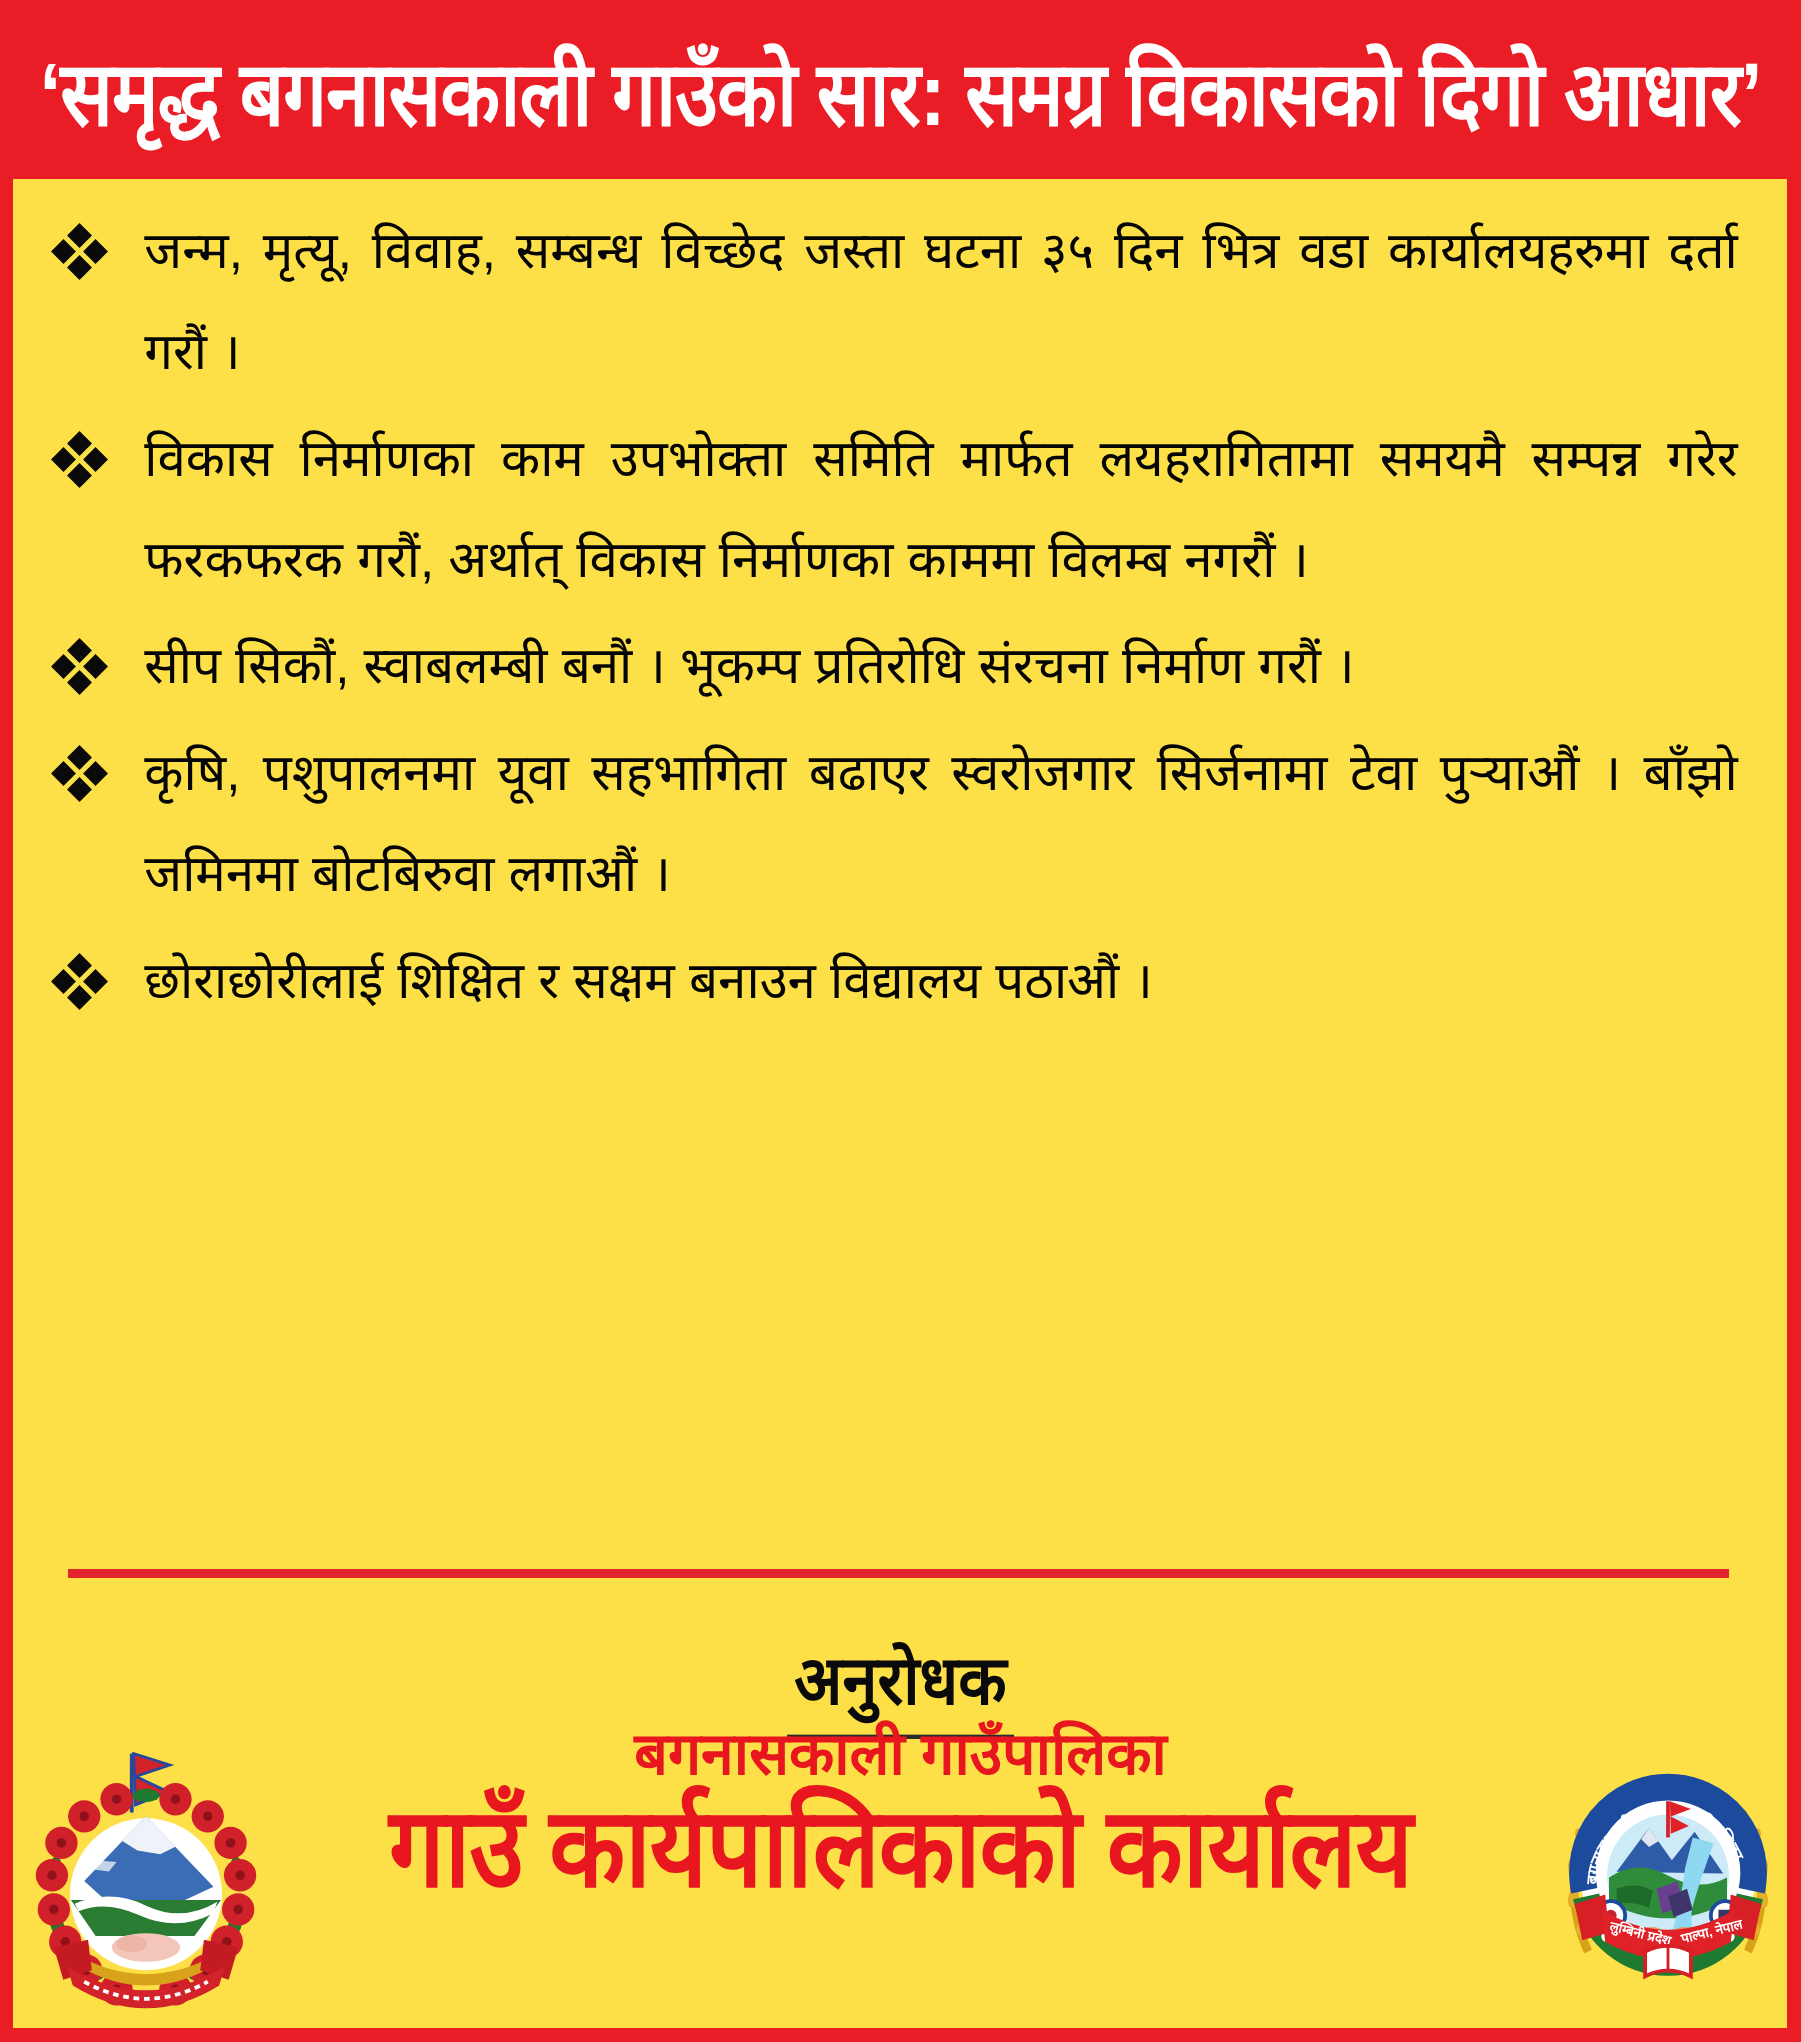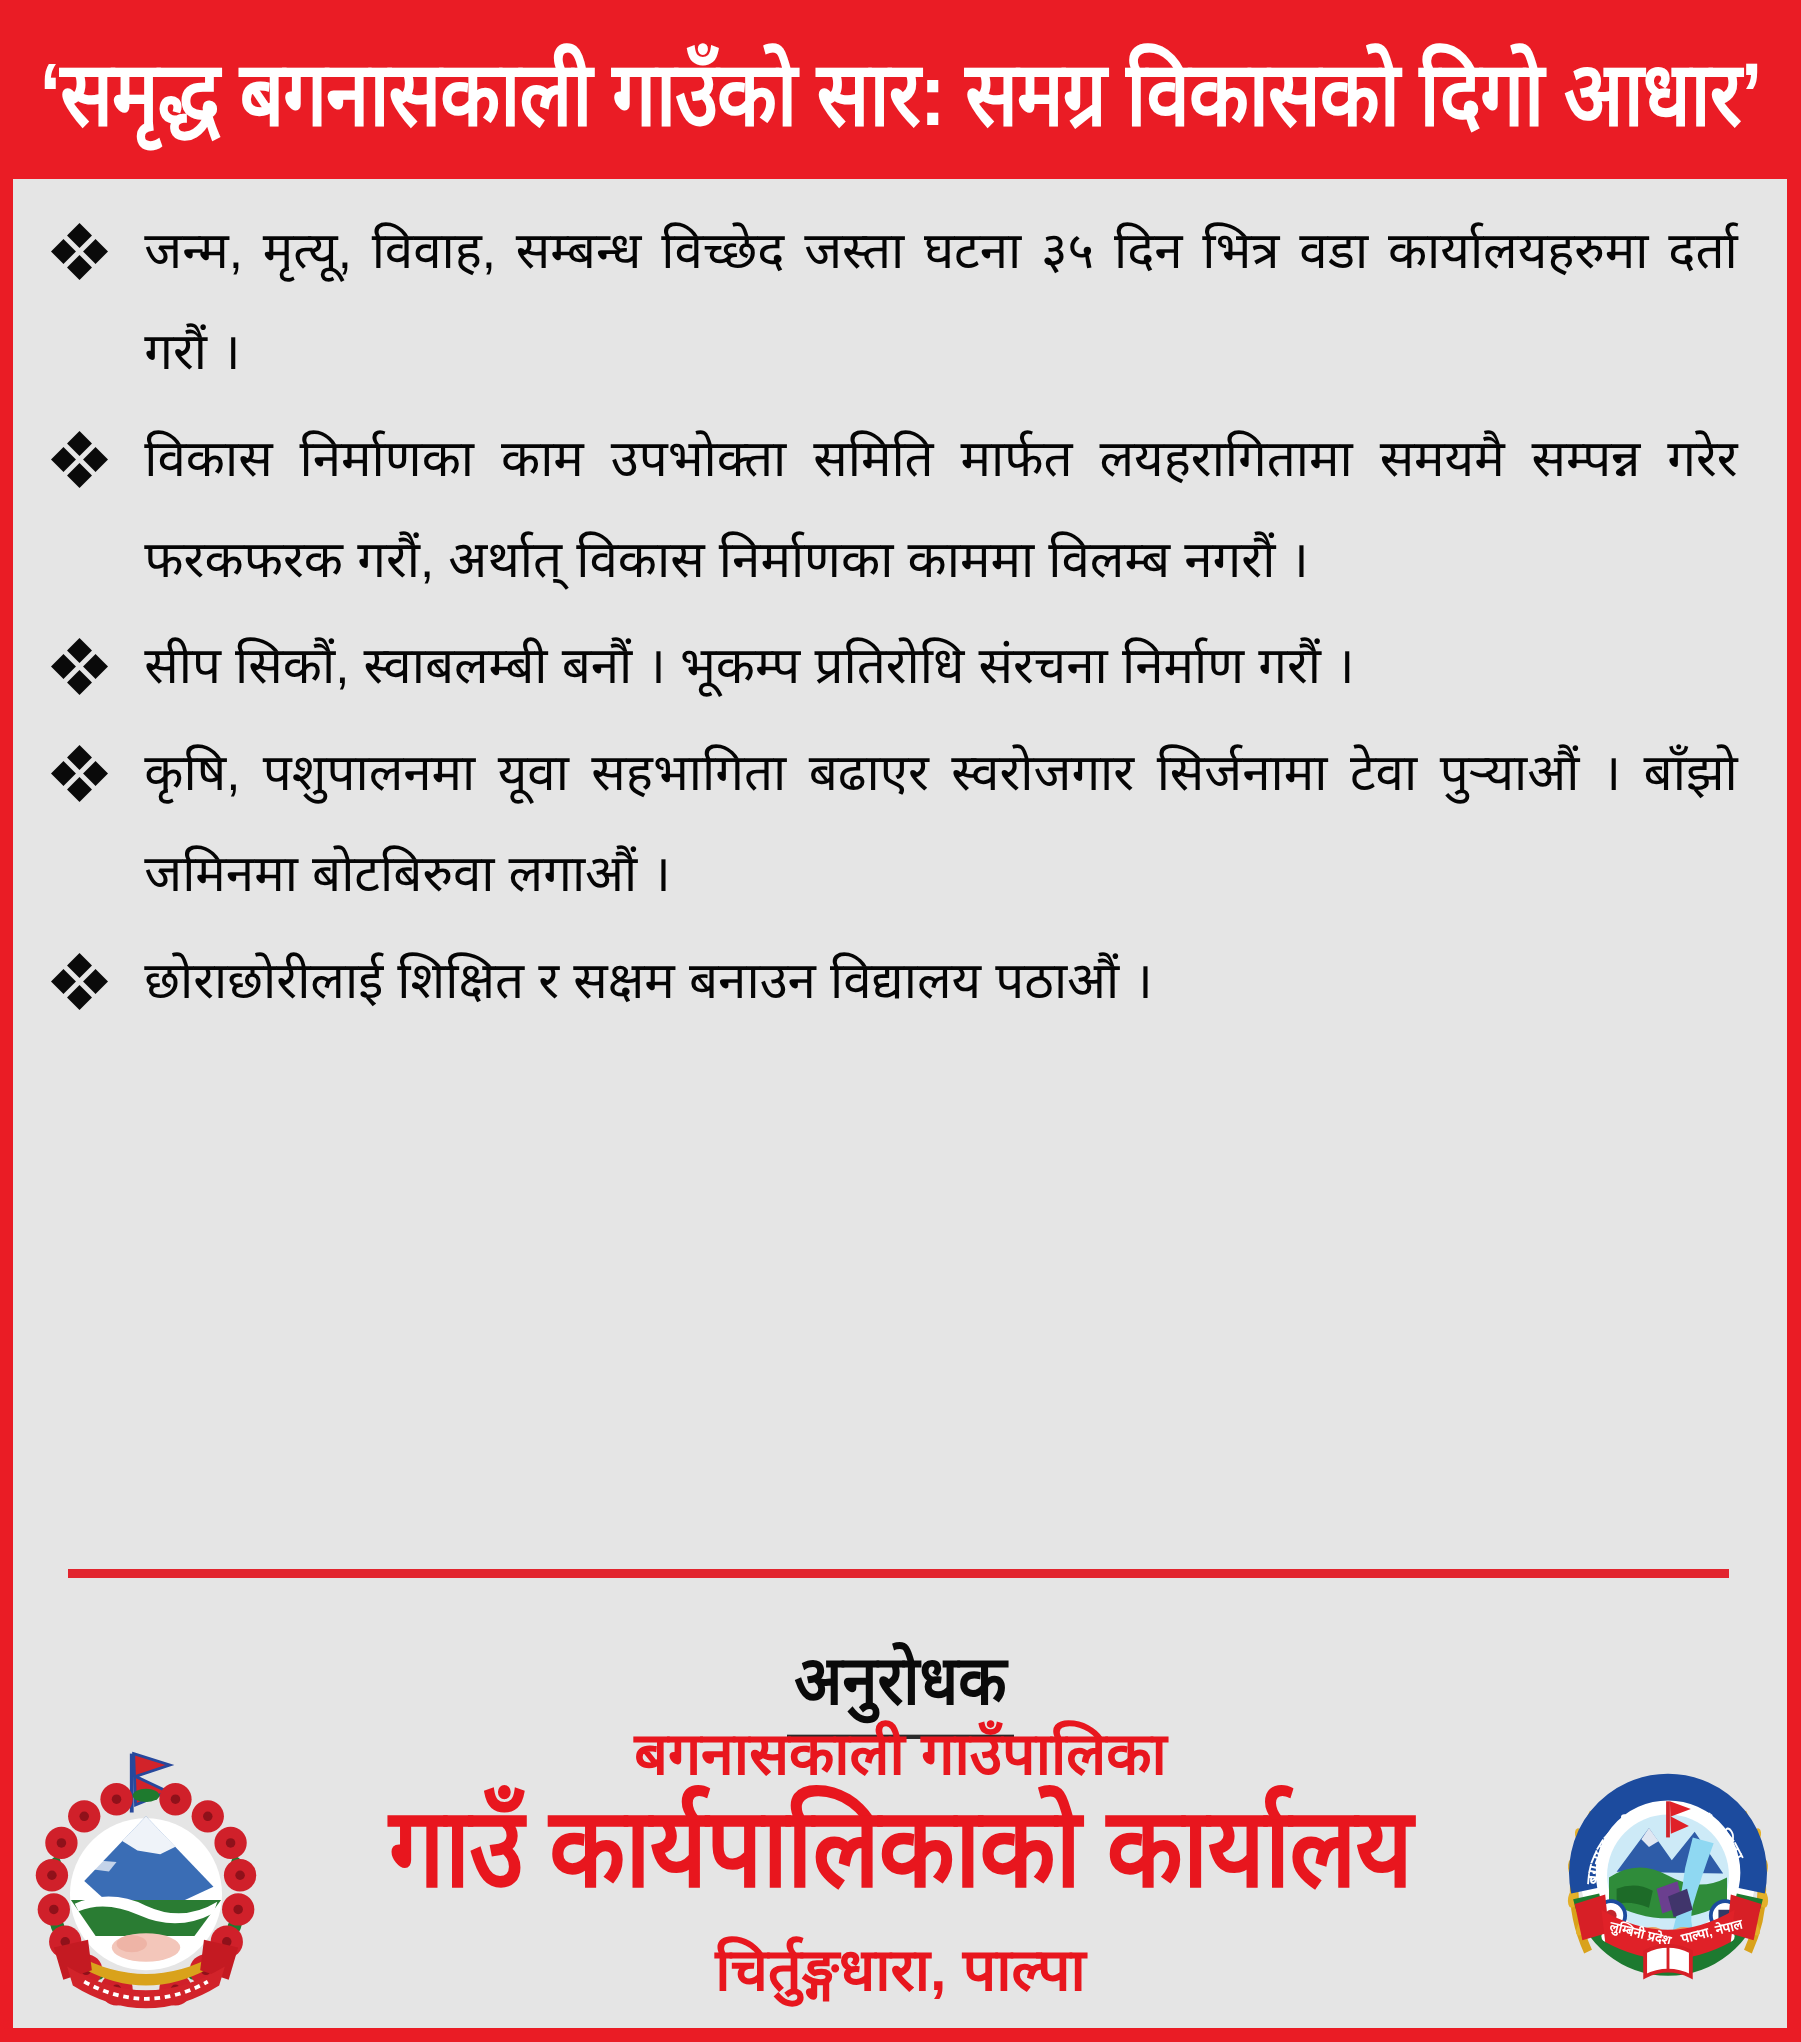--- a/index.html
+++ b/index.html
@@ -1,19 +1,19 @@
 <!DOCTYPE html>
 <html style="font-size:15px"><head>
 <meta charset="utf-8">
 <style>
   html,body{margin:0;padding:0;background:#ffffff;}
   .poster{
     position:relative;
     width:1801px;height:2042px;
-    background:#e5e5e5;
+    background:#fde047;
     box-sizing:border-box;
     font-family:"Liberation Sans","DejaVu Sans",sans-serif;
     overflow:hidden;
   }
   
   .frame{
     position:absolute;inset:0;
     border-left:13.3px solid #ea1c25;
     border-right:14.3px solid #ea1c25;
     border-bottom:14.3px solid #ea1c25;
@@ -140,21 +140,20 @@
     </ul>
 
   <div class="divider"></div>
 
   <div class="requester">
     <span>अनुरोधक</span>
   </div>
 
   <div class="org-name">बगनासकाली गाउँपालिका</div>
   <div class="office-name">गाउँ कार्यपालिकाको कार्यालय</div>
-  <div class="address">चिर्तुङ्गधारा, पाल्पा</div>
 
   <div class="logo logo-left">
     <svg viewBox="0 0 254 282" xmlns="http://www.w3.org/2000/svg">
 
       <g>
         <line x1="112" y1="8" x2="112" y2="70" stroke="#27489c" stroke-width="4"></line>
         <path d="M114,8 L152,20 L116,32 L150,48 L116,62 Z" fill="#d2232a" stroke="#27489c" stroke-width="3"></path>
       </g>
 
       <g>

